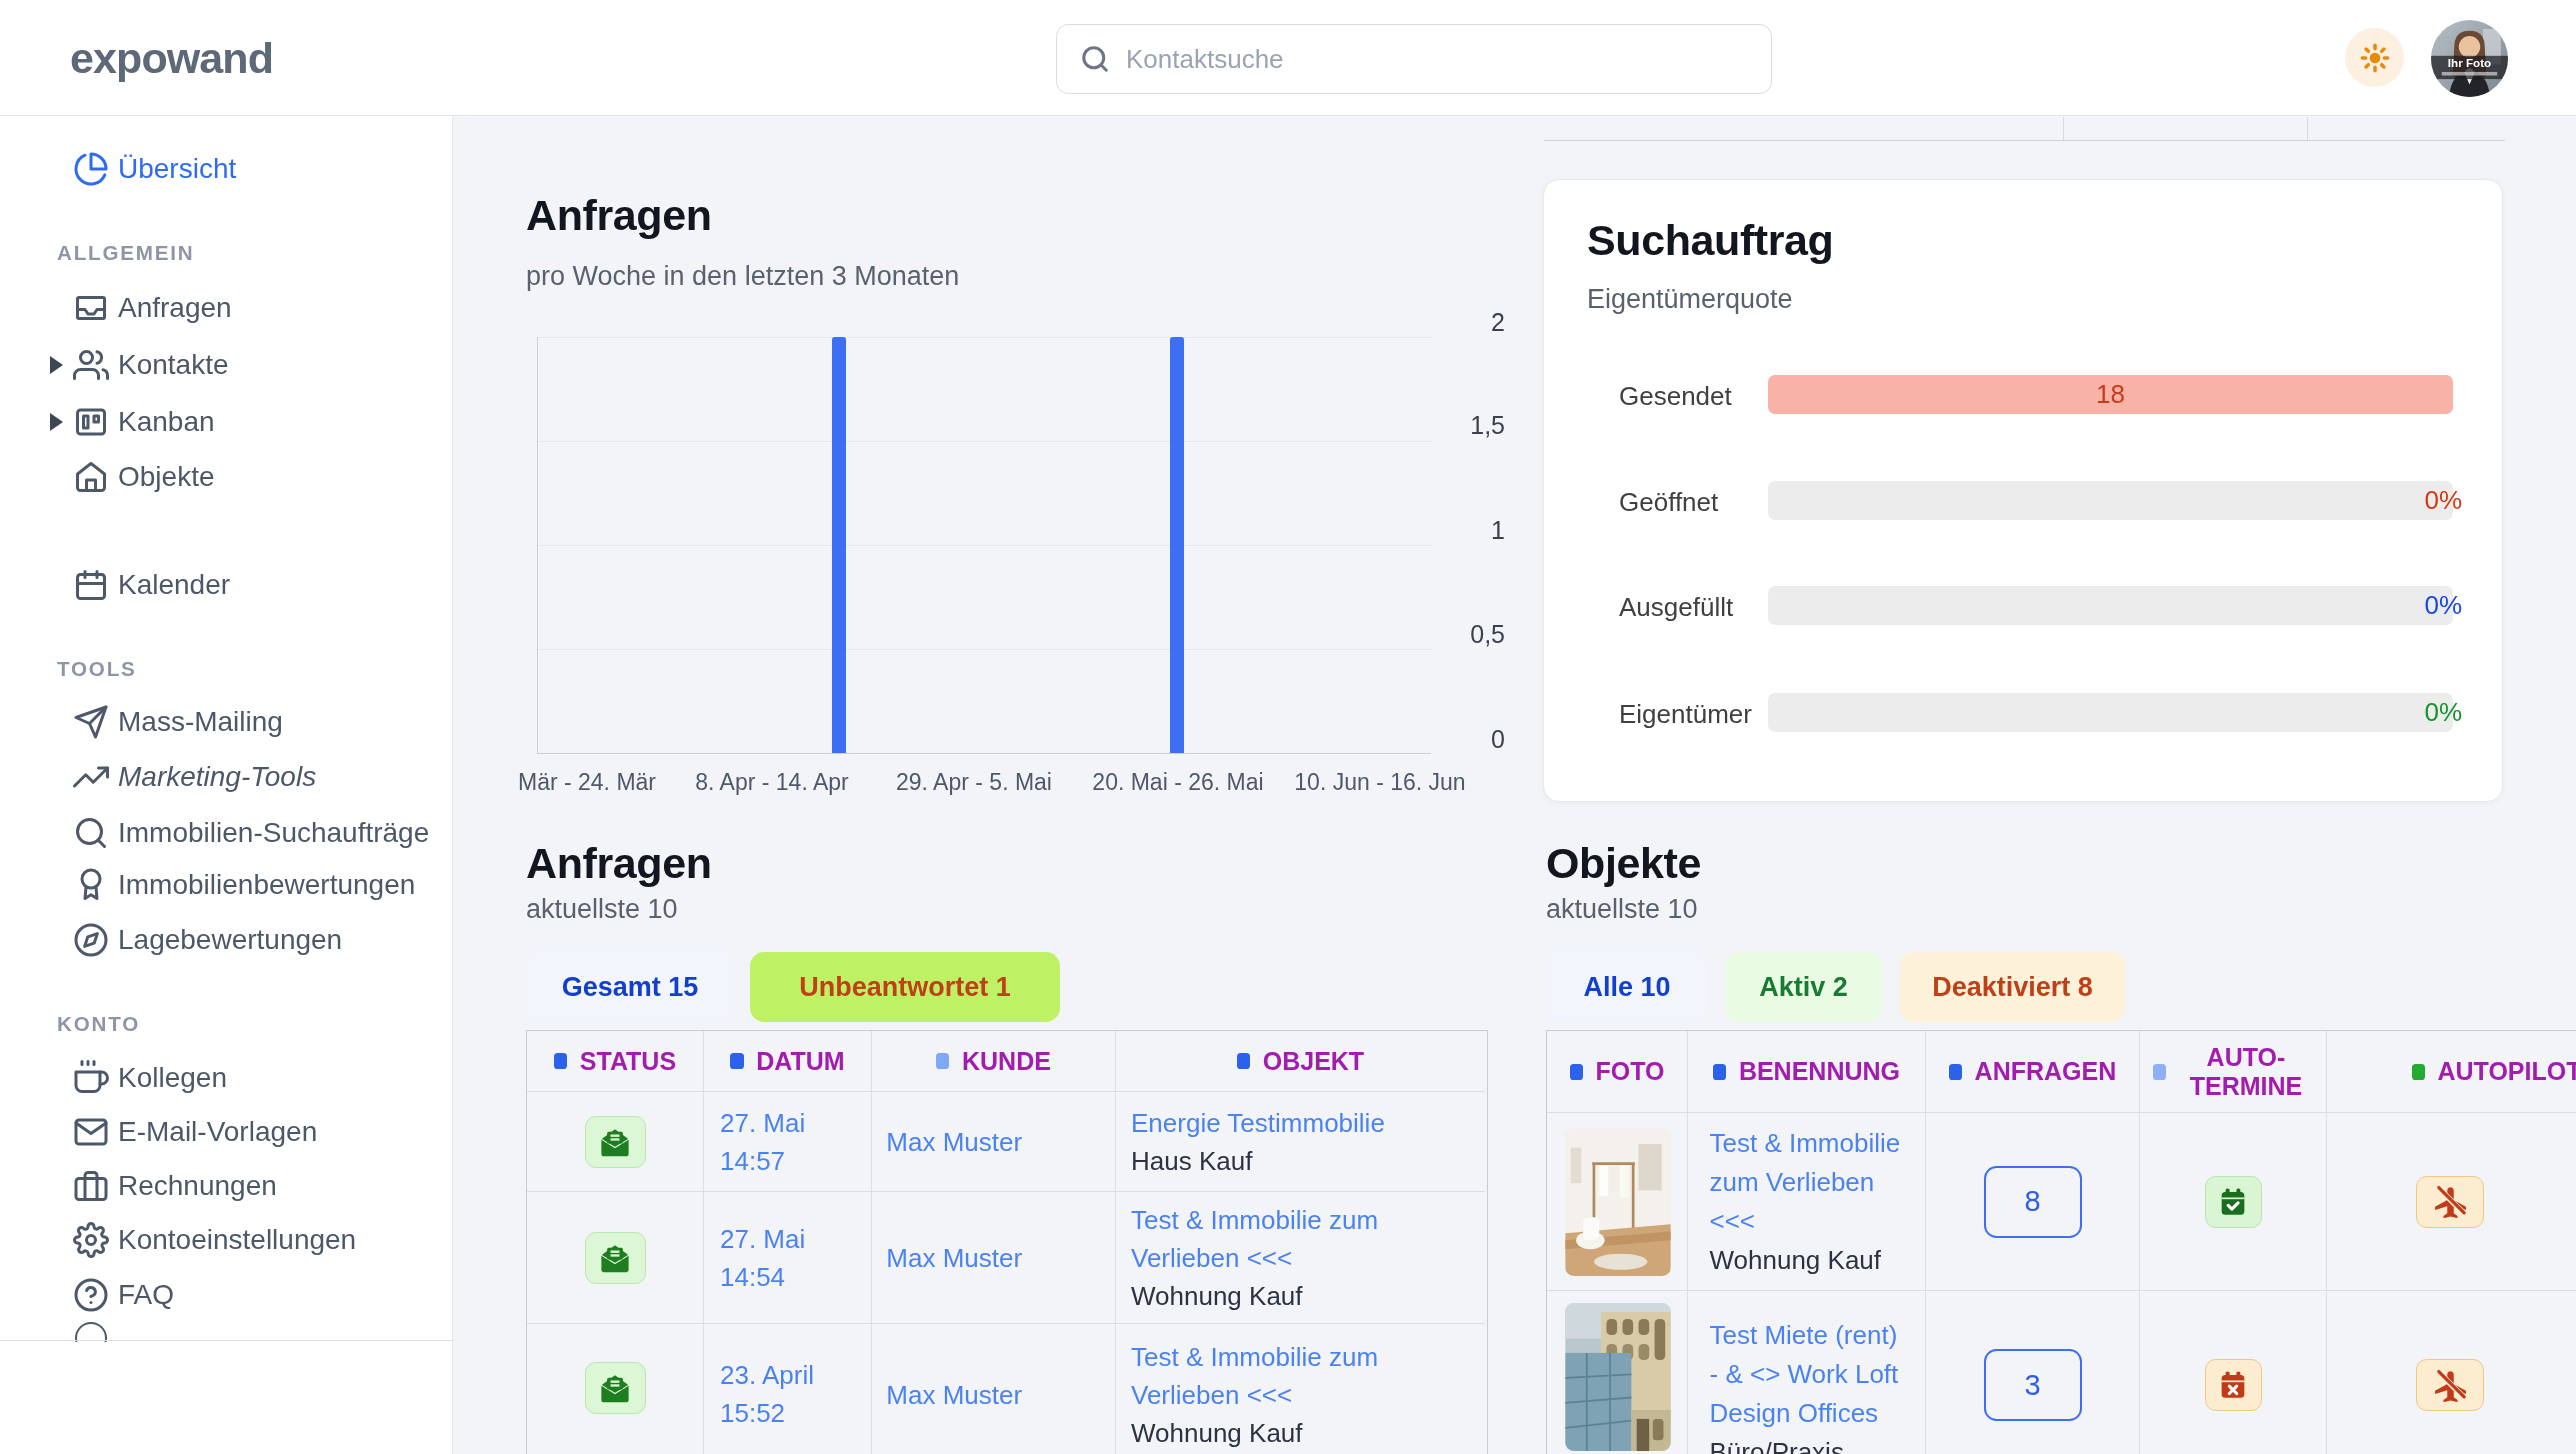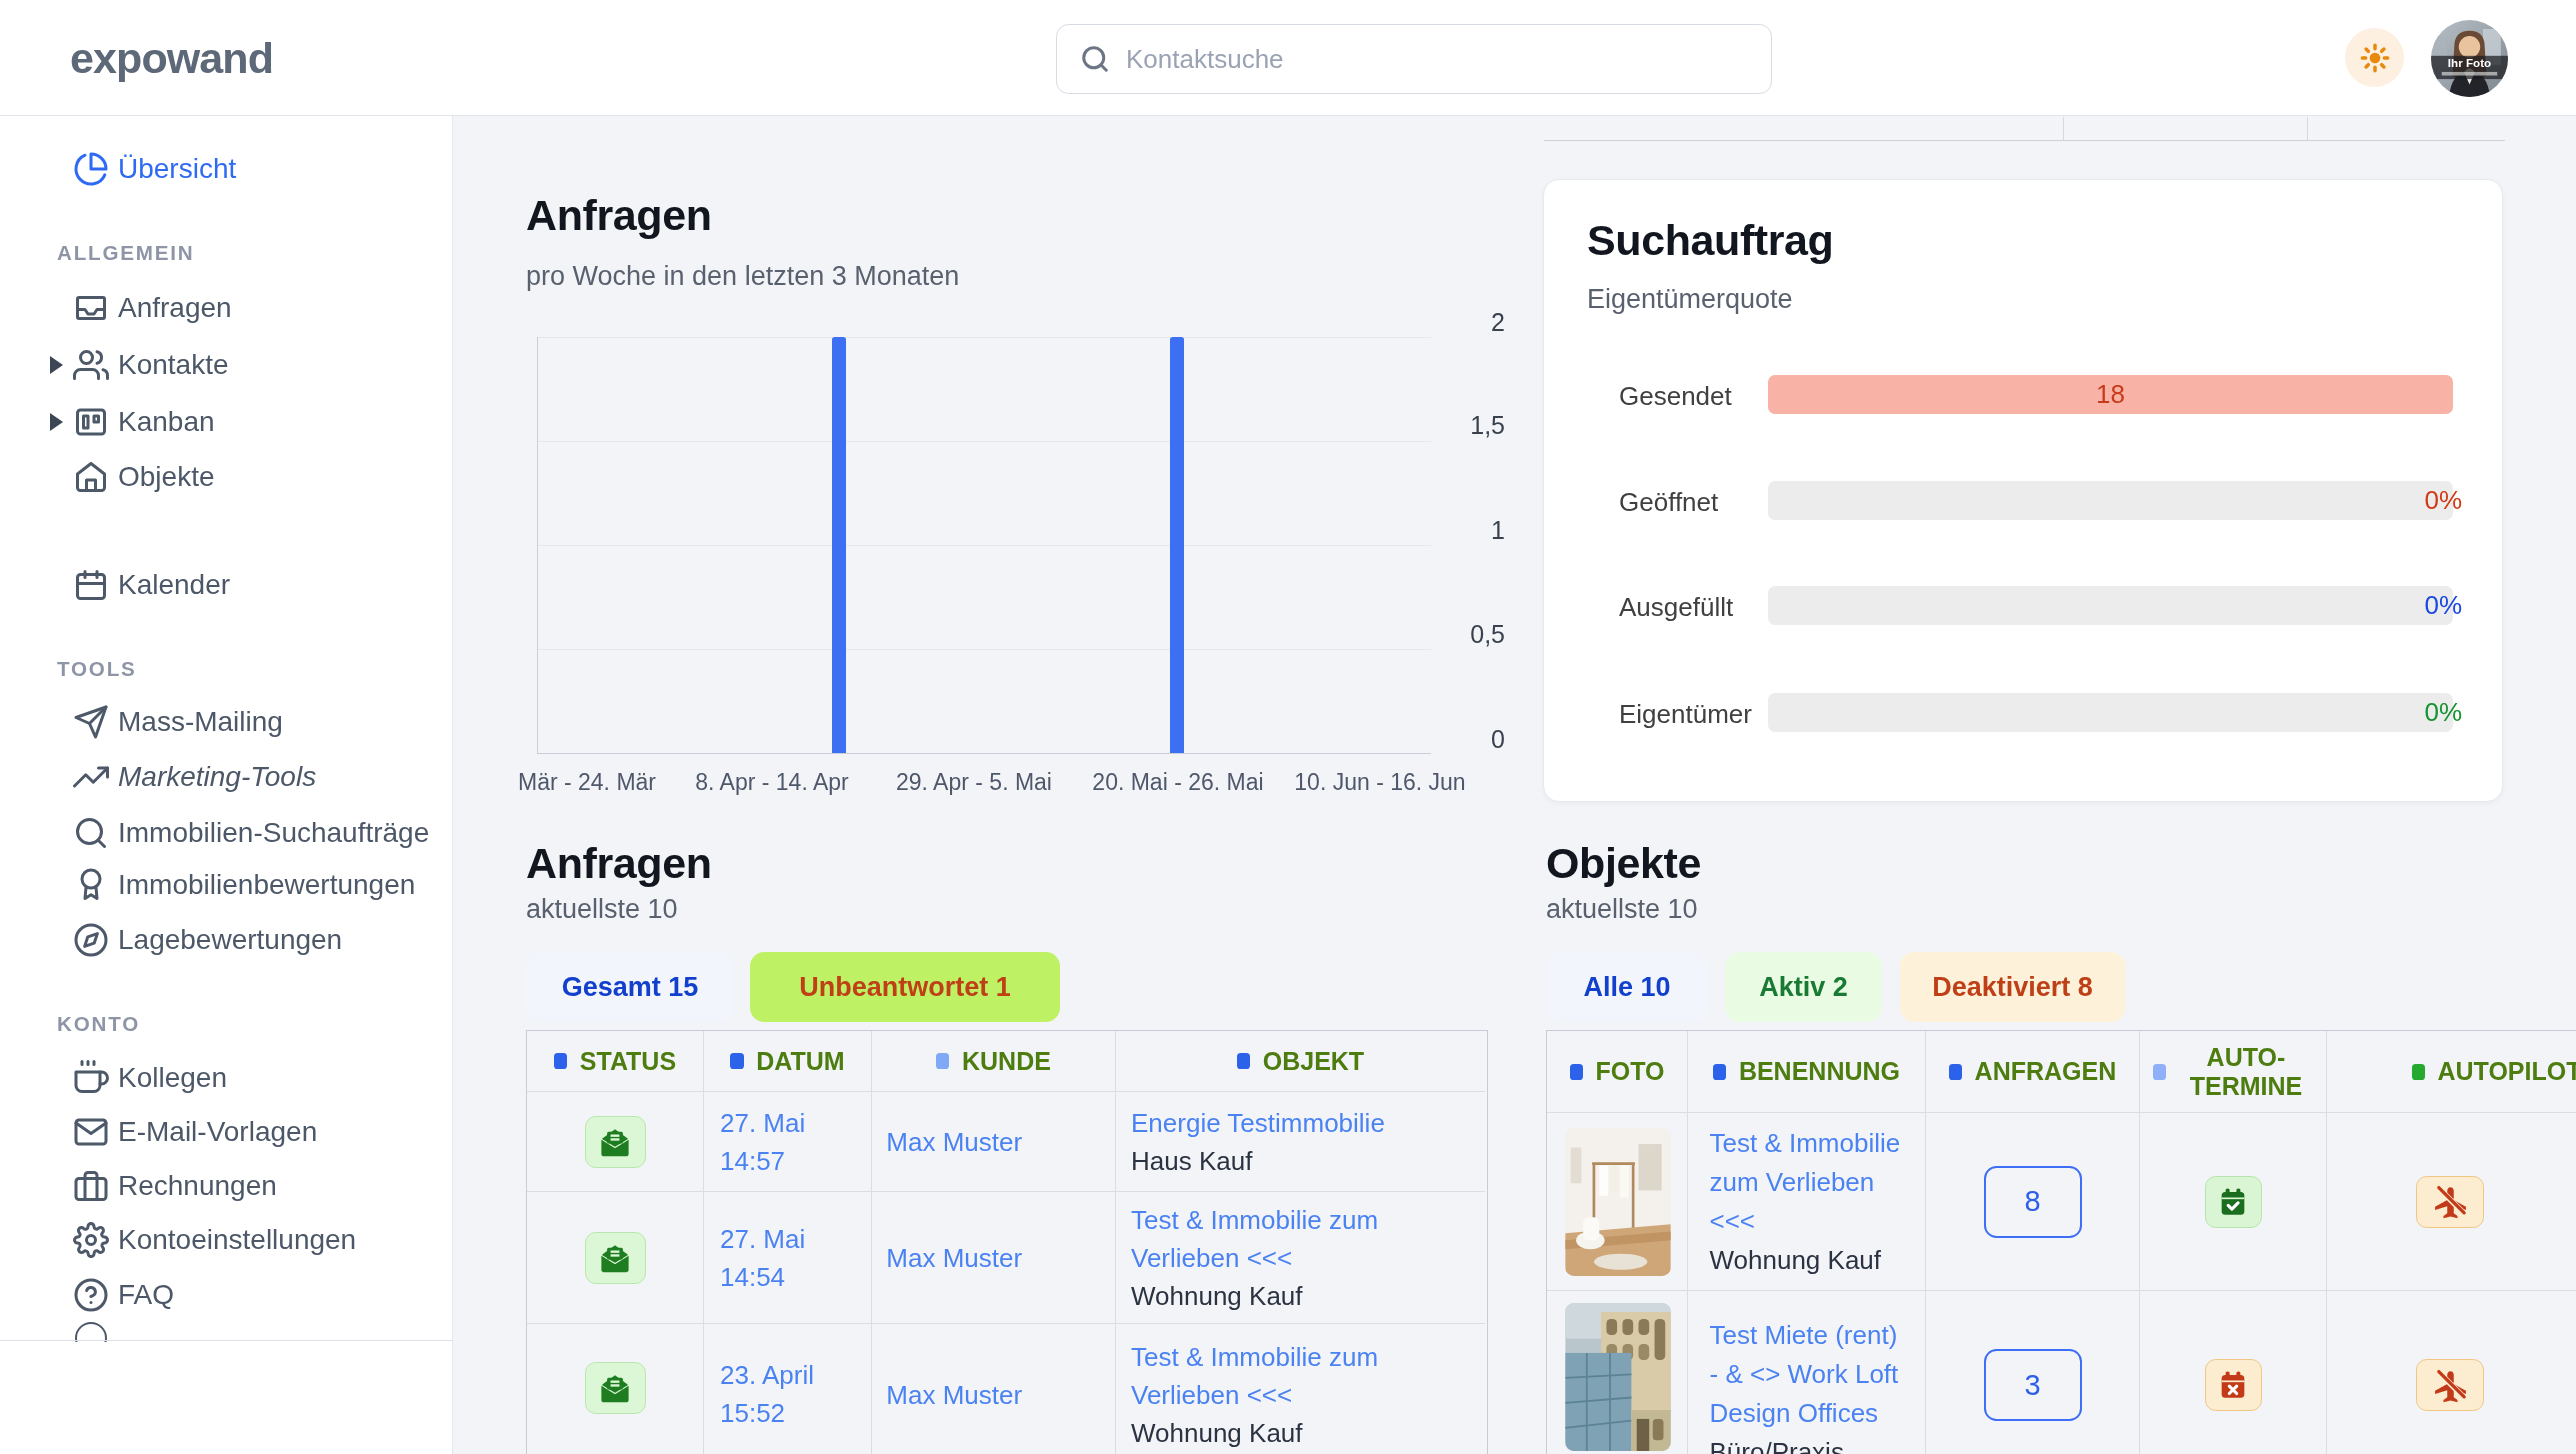--- a/index.html
+++ b/index.html
@@ -55,21 +55,21 @@
   .sa-label { position:absolute; left:43px; font-size:26px; color:#404040;margin-left:32px; }
   .sa-bar { position:absolute; left:224px; width:685px; height:39px; border-radius:7.2px; background:#ececec; }
   .sa-fill { position:absolute; left:0; top:0; height:100%; border-radius:7.2px; }
   .sa-val { position:absolute; top:0; height:39px; line-height:39px; font-size:26px; }
 
   
   .pill { position:absolute; top:952px; height:70px; border-radius:14.3px; display:flex; align-items:center; justify-content:center; font-size:27px; font-weight:700; cursor:pointer; }
   .tbl { position:absolute; top:1030px; display:grid; border:1.8px solid #c6ccd6; }
   .cell { border-right:1.3px solid #d9dde4; border-bottom:1.3px solid #d9dde4; display:flex; flex-direction:column; justify-content:center; overflow:hidden; }
   .cell.last { border-right:none; }
-  .hcell { flex-direction:row; align-items:center; justify-content:center; gap:12.5px; font-size:25px; font-weight:700; color:#4d7c0f; text-align:center; }
+  .hcell { flex-direction:row; align-items:center; justify-content:center; gap:12.5px; font-size:25px; font-weight:700; color:#a21caf; text-align:center; }
   .bullet { width:13.4px; height:16px; border-radius:3.6px; flex:0 0 auto; }
   .link { color:#4a82f2; cursor:pointer; }
   .cell .link { font-size:26px; line-height:38px; }
   .dark-line { font-size:26px; line-height:38px; color:#2b3342; }
   .badge { border-radius:10.7px; display:flex; align-items:center; justify-content:center; }
   .status-badge { width:61px; height:52px; background:#dcf7d5; border:1.8px solid #b9e6ae; margin:0 auto; }
   .num-box { width:98px; height:72px; border:2.7px solid #3e6ef5; border-radius:12.5px; display:flex; align-items:center; justify-content:center; font-size:29px; color:#2e5fe8; margin:0 auto; cursor:pointer; }
   .green-badge { width:57px; height:52px; background:#daf5d3; border:1.8px solid #b7e4ae; margin:0 auto; }
   .orange-badge { width:57px; height:52px; background:#fcecd0; border:1.8px solid #f2c583; margin:0 auto; }
   .plane-badge { width:68px; height:52px; background:#fcecd0; border:1.8px solid #f2c583; margin:0 auto; }

